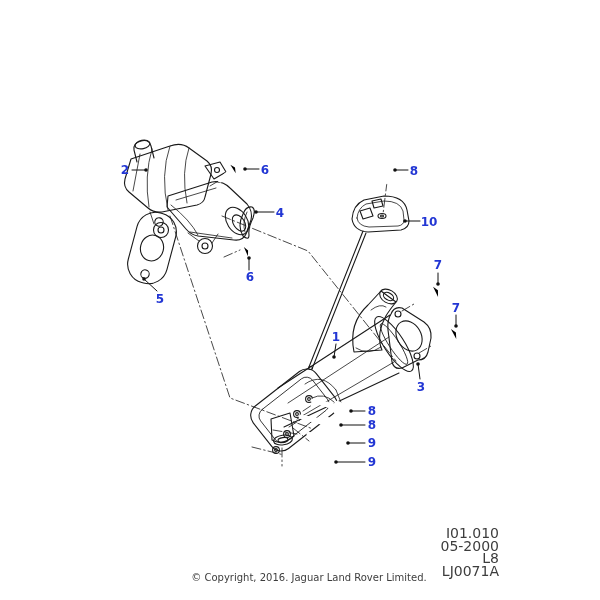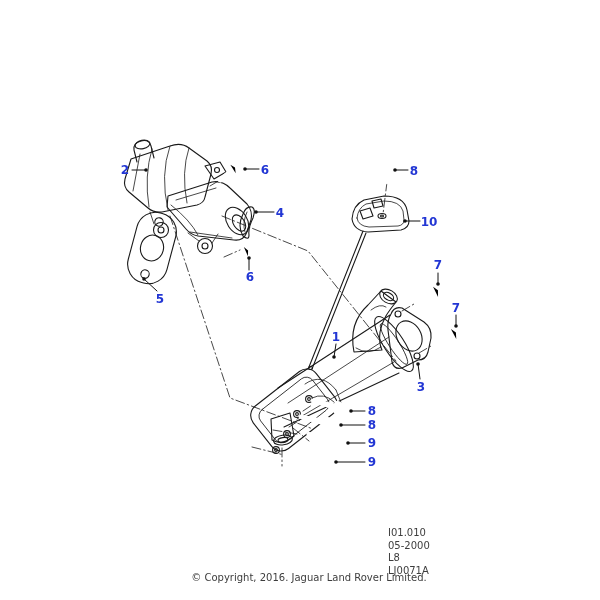--- a/index.html
+++ b/index.html
@@ -8,22 +8,22 @@
   svg{position:absolute;left:0;top:0;}
   .art path,.art line,.art ellipse,.art circle,.art rect,.art polyline{
     stroke:#1a1a1a;stroke-width:1.1;fill:none;stroke-linecap:round;stroke-linejoin:round;}
   .dashdot path,.dashdot line,.dashdot polyline{stroke:#333;stroke-width:.9;
     stroke-dasharray:9 3 1.5 3;}
   .callout text{fill:#2236d4;font:bold 12px "DejaVu Sans",sans-serif;text-anchor:middle;
     stroke:none;}
   .callout line{stroke:#111;stroke-width:1;}
   .callout circle{fill:#111;stroke:none;}
   .thin{stroke-width:.8 !important;}
-  .info-block{position:absolute;left:388px;top:527px;width:90px;text-align:left;
-    font-size:10px;line-height:12.5px;color:#3d3d3d;}
+  .info-block{position:absolute;left:409px;top:527px;width:90px;text-align:right;
+    font-size:14px;line-height:12.5px;color:#3d3d3d;}
   .copyright{position:absolute;left:0;top:572px;width:600px;text-align:center;
     text-indent:18px;font-size:10px;color:#3d3d3d;}
 </style>
 </head>
 <body>
 
 <div class="stage">
 
 <svg width="600" height="600" viewBox="0 0 600 600">
   <defs>

